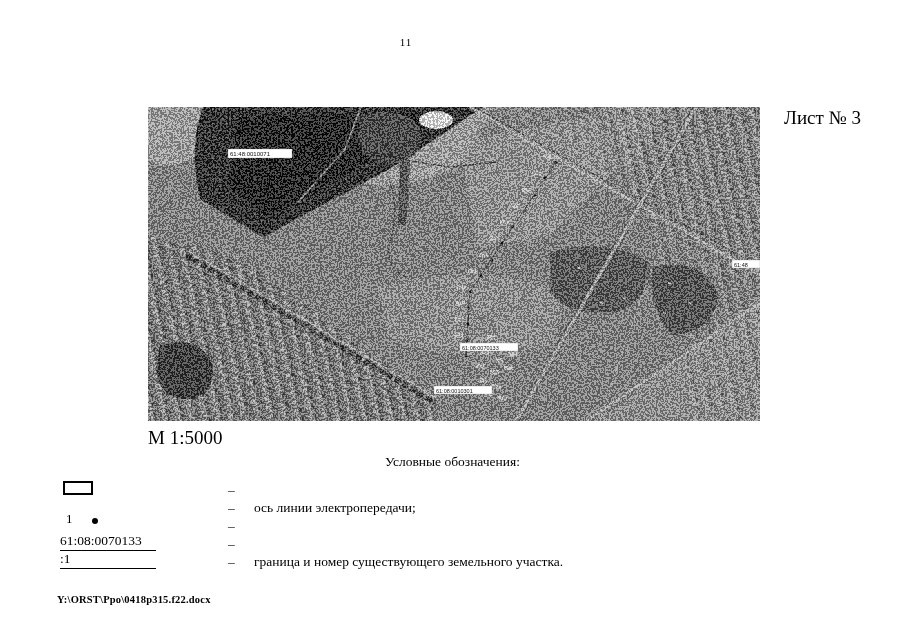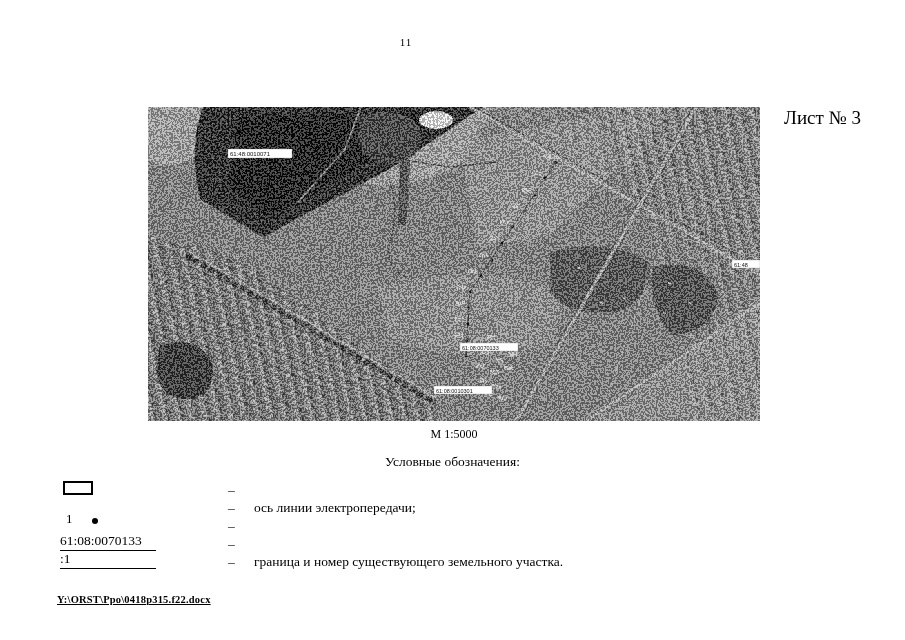--- a/index.html
+++ b/index.html
@@ -4,31 +4,31 @@
 <style>
   html,body{margin:0;padding:0;}
   body{
     width:905px;height:640px;background:#ffffff;position:relative;
     font-family:"Liberation Serif", serif;color:#000;overflow:hidden;
   }
   .abs{position:absolute;}
   .page-number{top:36px;left:0;width:812px;text-align:center;font-size:11px;letter-spacing:1px;}
   .sheet-label{top:89px;left:784px;font-size:19px;margin-top:18px;}
   .map-wrap{top:107px;left:148px;width:612px;height:314px;overflow:hidden;background:#818181;}
-  .map-scale{top:427px;left:148px;width:612px;text-align:center;font-size:12px;}
+  .map-scale{top:427px;left:148px;width:612px;text-align:left;font-size:19px;}
   .legend-title{top:454px;left:0;width:905px;text-align:center;font-size:13.5px;}
   .legend-list{top:481px;left:228px;width:420px;}
   .legend-row{display:flex;height:18px;line-height:18px;font-size:13.5px;}
   .legend-dash{width:26px;}
   .sym-rect{top:481px;left:63px;width:26px;height:10px;border:2px solid #000;}
   .sym-point-num{top:511px;left:66px;font-size:13px;}
   .sym-dot{top:518px;left:92px;width:6px;height:6px;border-radius:50%;background:#000;}
   .sym-quarter{top:533px;left:60px;width:96px;font-size:13.5px;border-bottom:1.5px solid #000;padding-bottom:1px;}
   .sym-parcel{top:551px;left:60px;width:96px;font-size:13.5px;border-bottom:1.5px solid #000;padding-bottom:1px;}
-  .footer-path{top:594px;left:57px;font-size:10.5px;font-weight:bold;letter-spacing:.2px;text-decoration:underline;}
+  .footer-path{top:594px;left:57px;font-size:10.5px;font-weight:bold;letter-spacing:.2px;}
   svg text{font-family:"Liberation Sans", sans-serif;}
 </style>
 </head>
 <body>
 
 <div class="abs page-number">11</div>
 <div class="abs sheet-label">Лист № 3</div>
 
 <div class="abs map-wrap">
   <svg width="612" height="314" viewBox="0 0 612 314" xmlns="http://www.w3.org/2000/svg">

